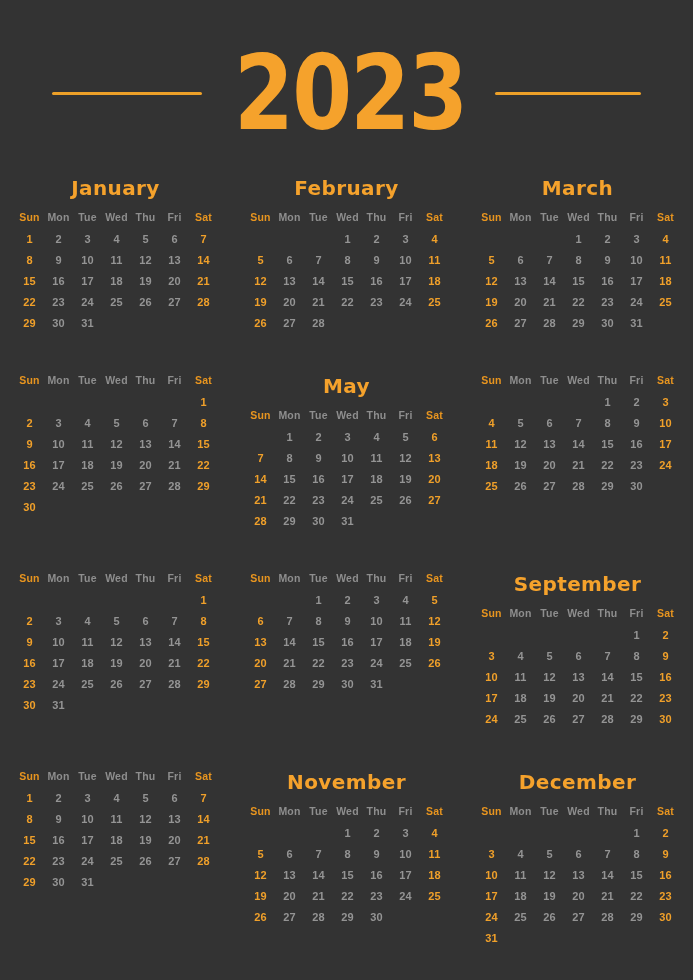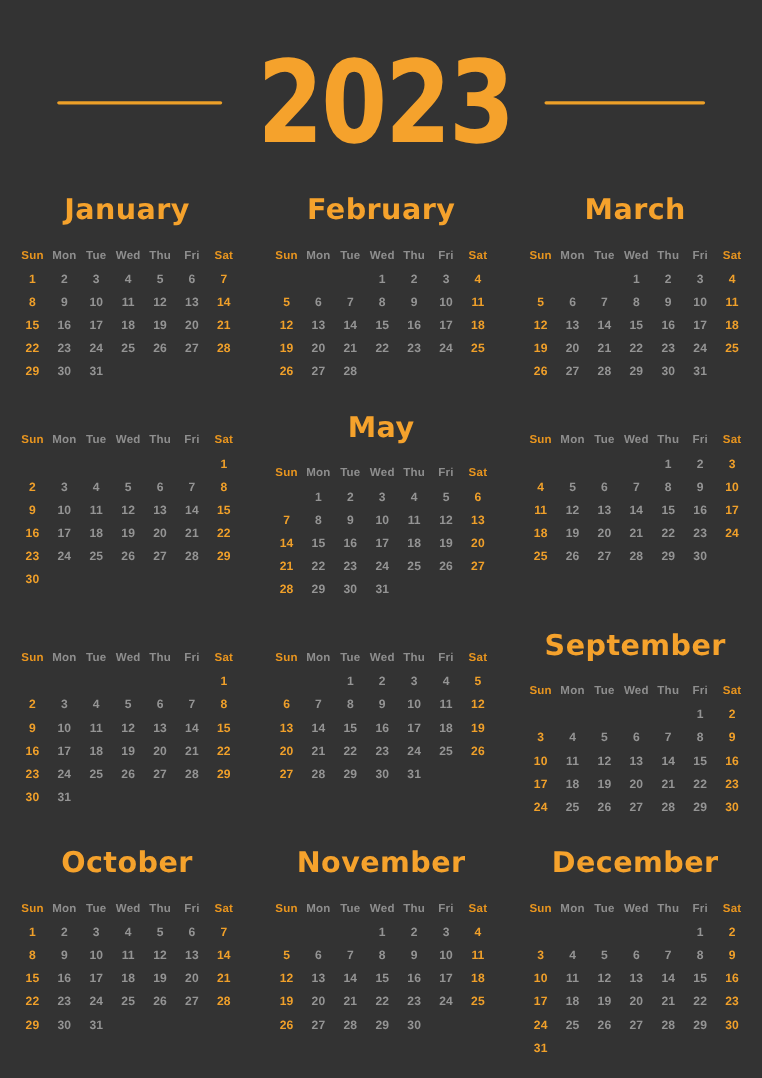--- a/index.html
+++ b/index.html
@@ -52,35 +52,34 @@
     grid-template-columns:repeat(3, 231px);
     grid-auto-rows:198px;
   }
   .month {
     position:relative;
     padding-top:6px;
   }
   .month-name {
     text-align:center;
     color:#f5a22c;
-    font-size:26px;
+    font-size:20px;
     font-weight:700;
     letter-spacing:0.4px;
     font-family:"DejaVu Sans","Liberation Sans", sans-serif;
     margin-bottom:11px;
   }
   .weekdays, .week {
     display:grid;
     grid-template-columns:repeat(7, 29px);
     justify-content:center;
     margin-left:2px;
   }
   .weekdays {
     margin-bottom:6px;
-    margin-top:20px;
   }
   .wd {
     text-align:center;
     font-size:10.5px;
     font-weight:700;
     color:#8e8e8e;
     letter-spacing:0.2px;
   }
   .wd.weekend { color:#e8951f; }
   .week { height:21px; }
@@ -628,21 +627,20 @@
           <div class="day weekend">24</div>
           <div class="day">25</div>
           <div class="day">26</div>
           <div class="day">27</div>
           <div class="day">28</div>
           <div class="day">29</div>
           <div class="day weekend">30</div>
         </div>
       </div>
       <div class="month">
-        <div class="month-name">October</div>
         <div class="weekdays">
           <div class="wd weekend">Sun</div>
           <div class="wd">Mon</div>
           <div class="wd">Tue</div>
           <div class="wd">Wed</div>
           <div class="wd">Thu</div>
           <div class="wd">Fri</div>
           <div class="wd weekend">Sat</div>
         </div>
         <div class="week">

